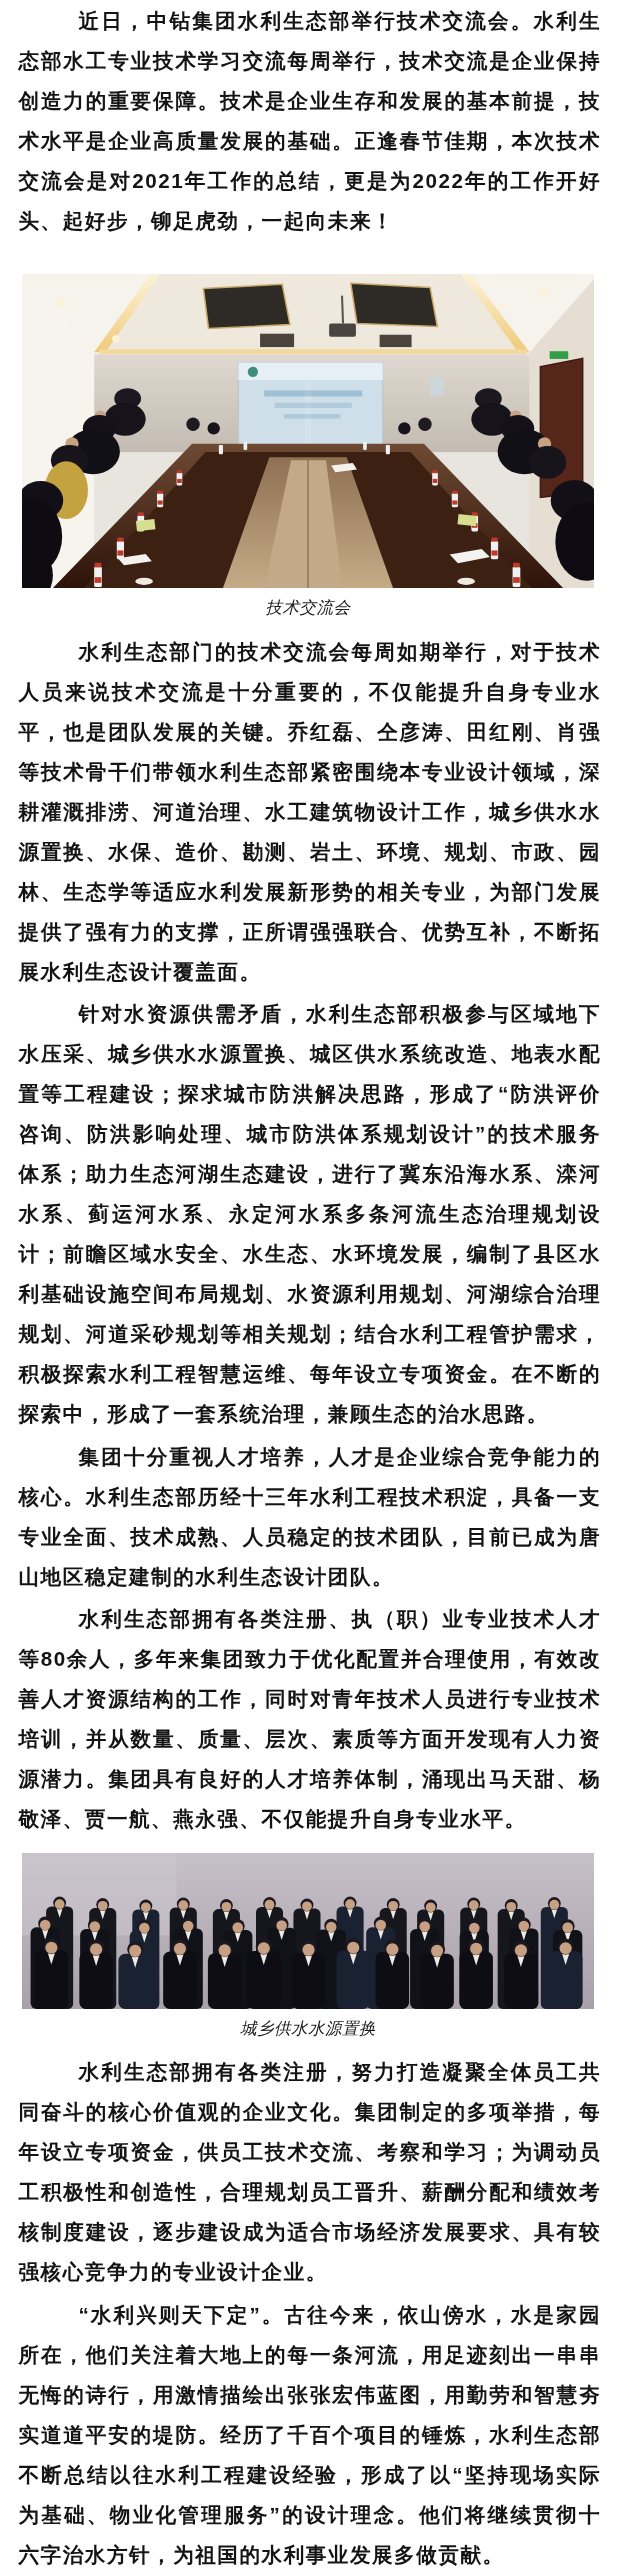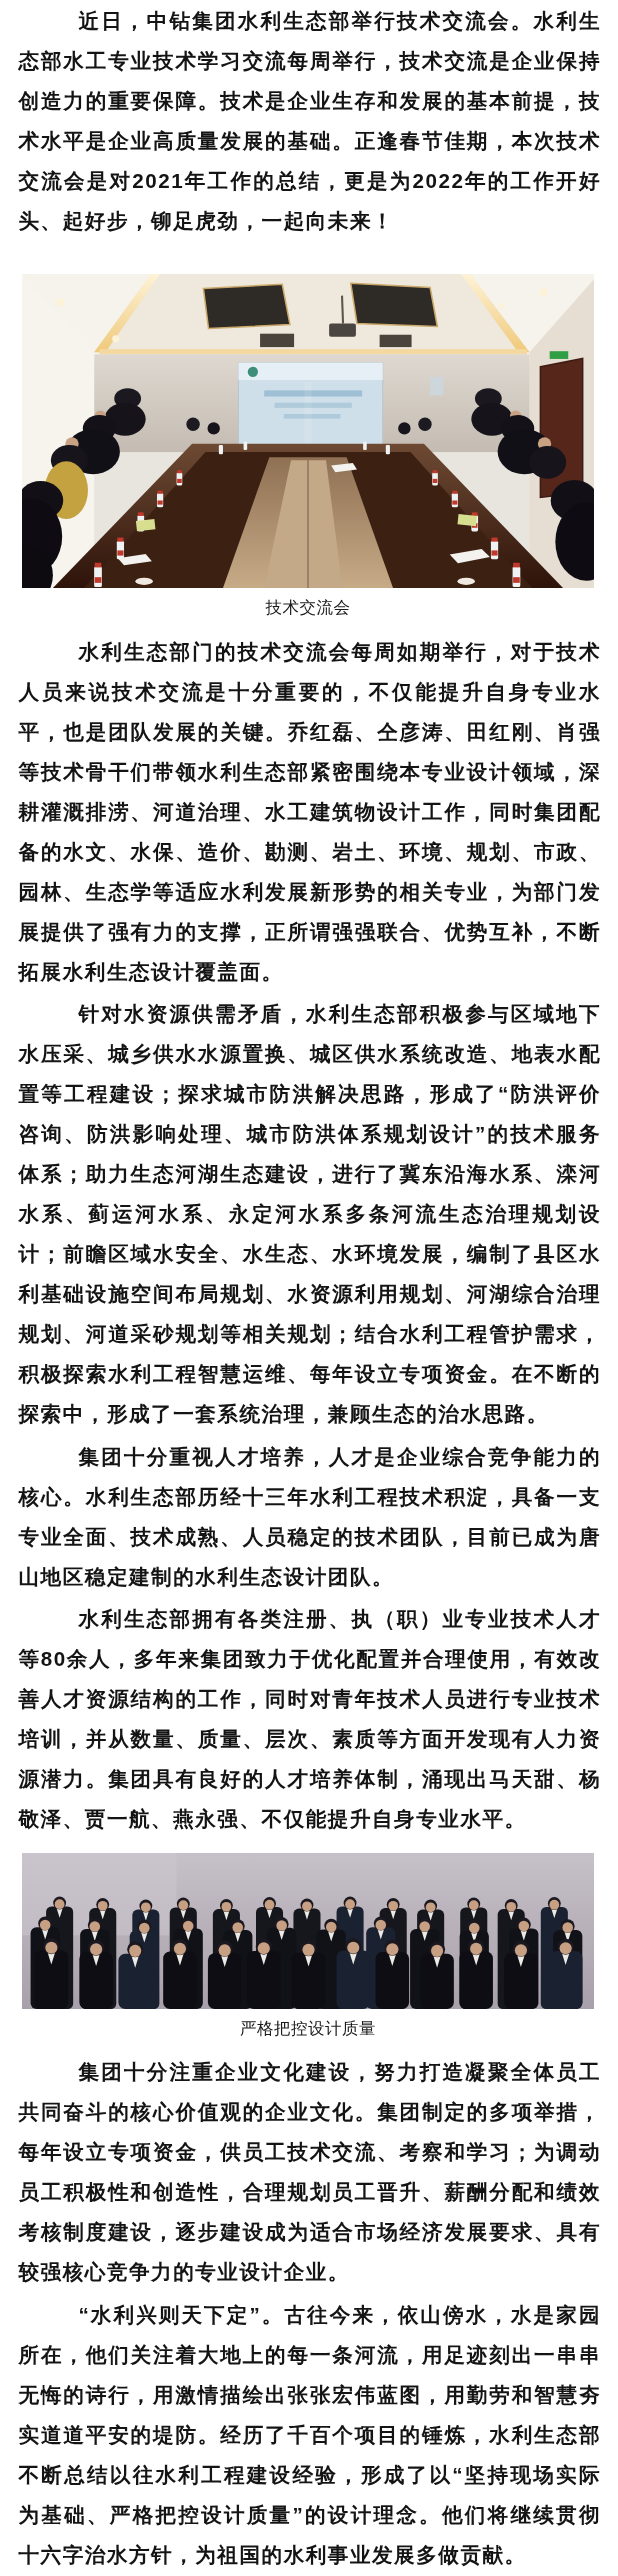--- a/index.html
+++ b/index.html
@@ -11,21 +11,21 @@
     background:#ffffff;
     font-family:"Liberation Sans","DejaVu Sans",sans-serif;
     font-size:20.6px;
     line-height:40px;
     letter-spacing:1.5px;
     color:#141414;
     text-align:justify;
     overflow:hidden;
   }
   .para{margin:0 0 2.6px 0;text-indent:60px;font-weight:bold;}
-  figure{margin:33px 0 12.4px 3.6px;width:572px;}
+  figure{margin:33px 0 12.4px 3.6px;width:572px;font-style:italic;}
   figure.fig2{margin-top:13.4px;}
   .photo{width:572px;overflow:hidden;background:#e8e5df;}
   .photo svg{display:block;width:100%;height:100%;}
   .photo-1{height:314px;}
   .photo-2{height:156px;}
   figcaption{
     margin-top:8.2px;
     font-size:16.5px;line-height:23px;letter-spacing:0.5px;
     color:#1a1a1a;text-align:center;text-indent:0;
   }
@@ -182,21 +182,21 @@
         <polygon points="830,545 892,534 908,550 846,562" fill="#f3f2ee"></polygon>
         <polygon points="600,372 642,367 650,380 608,385" fill="#f3f2ee"></polygon>
         <polygon points="186,552 240,544 252,558 198,566" fill="#f3f2ee"></polygon>
         <ellipse cx="237" cy="597" rx="17" ry="7" fill="#efe9e2"></ellipse>
         <ellipse cx="862" cy="597" rx="17" ry="7" fill="#efe9e2"></ellipse>
       </svg>
     </div>
     <figcaption>技术交流会</figcaption>
   </figure>
 
-  <p class="para">水利生态部门的技术交流会每周如期举行，对于技术人员来说技术交流是十分重要的，不仅能提升自身专业水平，也是团队发展的关键。乔红磊、仝彦涛、田红刚、肖强等技术骨干们带领水利生态部紧密围绕本专业设计领域，深耕灌溉排涝、河道治理、水工建筑物设计工作，同时集团配备的水文、水保、造价、勘测、岩土、环境、规划、市政、园林、生态学等适应水利发展新形势的相关专业，为部门发展提供了强有力的支撑，正所谓强强联合、优势互补，不断拓展水利生态设计覆盖面。</p>
+  <p class="para">水利生态部门的技术交流会每周如期举行，对于技术人员来说技术交流是十分重要的，不仅能提升自身专业水平，也是团队发展的关键。乔红磊、仝彦涛、田红刚、肖强等技术骨干们带领水利生态部紧密围绕本专业设计领域，深耕灌溉排涝、河道治理、水工建筑物设计工作，城乡供水水源置换、水保、造价、勘测、岩土、环境、规划、市政、园林、生态学等适应水利发展新形势的相关专业，为部门发展提供了强有力的支撑，正所谓强强联合、优势互补，不断拓展水利生态设计覆盖面。</p>
   <p class="para">针对水资源供需矛盾，水利生态部积极参与区域地下水压采、城乡供水水源置换、城区供水系统改造、地表水配置等工程建设；探求城市防洪解决思路，形成了“防洪评价咨询、防洪影响处理、城市防洪体系规划设计”的技术服务体系；助力生态河湖生态建设，进行了冀东沿海水系、滦河水系、蓟运河水系、永定河水系多条河流生态治理规划设计；前瞻区域水安全、水生态、水环境发展，编制了县区水利基础设施空间布局规划、水资源利用规划、河湖综合治理规划、河道采砂规划等相关规划；结合水利工程管护需求，积极探索水利工程智慧运维、每年设立专项资金。在不断的探索中，形成了一套系统治理，兼顾生态的治水思路。</p>
   <p class="para">集团十分重视人才培养，人才是企业综合竞争能力的核心。水利生态部历经十三年水利工程技术积淀，具备一支专业全面、技术成熟、人员稳定的技术团队，目前已成为唐山地区稳定建制的水利生态设计团队。</p>
   <p class="para">水利生态部拥有各类注册、执（职）业专业技术人才等80余人，多年来集团致力于优化配置并合理使用，有效改善人才资源结构的工作，同时对青年技术人员进行专业技术培训，并从数量、质量、层次、素质等方面开发现有人力资源潜力。集团具有良好的人才培养体制，涌现出马天甜、杨敬泽、贾一航、燕永强、不仅能提升自身专业水平。</p>
 
   <figure class="fig2">
     <div class="photo photo-2">
 
       <svg id="group-svg" viewBox="0 0 1110 303" preserveAspectRatio="none">
         <defs>
           <linearGradient id="gWall2" x1="0" y1="0" x2="0" y2="1">
@@ -355,20 +355,20 @@
             <polygon points="960.4166666666666,196.85 975.9166666666666,196.85 968.1666666666666,221.65" fill="#eceae6"></polygon>
             <circle cx="968.1666666666666" cy="186" r="15.5" fill="#1c1820"></circle>
             <circle cx="968.1666666666666" cy="189.1" r="11.78" fill="#c7a083"></circle>
             <rect x="1022.45" y="190.525" width="65.10000000000001" height="112.475" rx="13.174999999999999" fill="#1a2130"></rect>
             <polygon points="1047.25,192.85 1062.75,192.85 1055,217.65" fill="#eceae6"></polygon>
             <circle cx="1055" cy="182" r="15.5" fill="#1c1820"></circle>
             <circle cx="1055" cy="185.1" r="11.78" fill="#c7a083"></circle>
           </g>
       </svg>
     </div>
-    <figcaption>严格把控设计质量</figcaption>
+    <figcaption>城乡供水水源置换</figcaption>
   </figure>
 
-  <p class="para">集团十分注重企业文化建设，努力打造凝聚全体员工共同奋斗的核心价值观的企业文化。集团制定的多项举措，每年设立专项资金，供员工技术交流、考察和学习；为调动员工积极性和创造性，合理规划员工晋升、薪酬分配和绩效考核制度建设，逐步建设成为适合市场经济发展要求、具有较强核心竞争力的专业设计企业。</p>
-  <p class="para">“水利兴则天下定”。古往今来，依山傍水，水是家园所在，他们关注着大地上的每一条河流，用足迹刻出一串串无悔的诗行，用激情描绘出张张宏伟蓝图，用勤劳和智慧夯实道道平安的堤防。经历了千百个项目的锤炼，水利生态部不断总结以往水利工程建设经验，形成了以“坚持现场实际为基础、严格把控设计质量”的设计理念。他们将继续贯彻十六字治水方针，为祖国的水利事业发展多做贡献。</p>
+  <p class="para">水利生态部拥有各类注册，努力打造凝聚全体员工共同奋斗的核心价值观的企业文化。集团制定的多项举措，每年设立专项资金，供员工技术交流、考察和学习；为调动员工积极性和创造性，合理规划员工晋升、薪酬分配和绩效考核制度建设，逐步建设成为适合市场经济发展要求、具有较强核心竞争力的专业设计企业。</p>
+  <p class="para">“水利兴则天下定”。古往今来，依山傍水，水是家园所在，他们关注着大地上的每一条河流，用足迹刻出一串串无悔的诗行，用激情描绘出张张宏伟蓝图，用勤劳和智慧夯实道道平安的堤防。经历了千百个项目的锤炼，水利生态部不断总结以往水利工程建设经验，形成了以“坚持现场实际为基础、物业化管理服务”的设计理念。他们将继续贯彻十六字治水方针，为祖国的水利事业发展多做贡献。</p>
 
 </div>
 
 
 </body></html>

